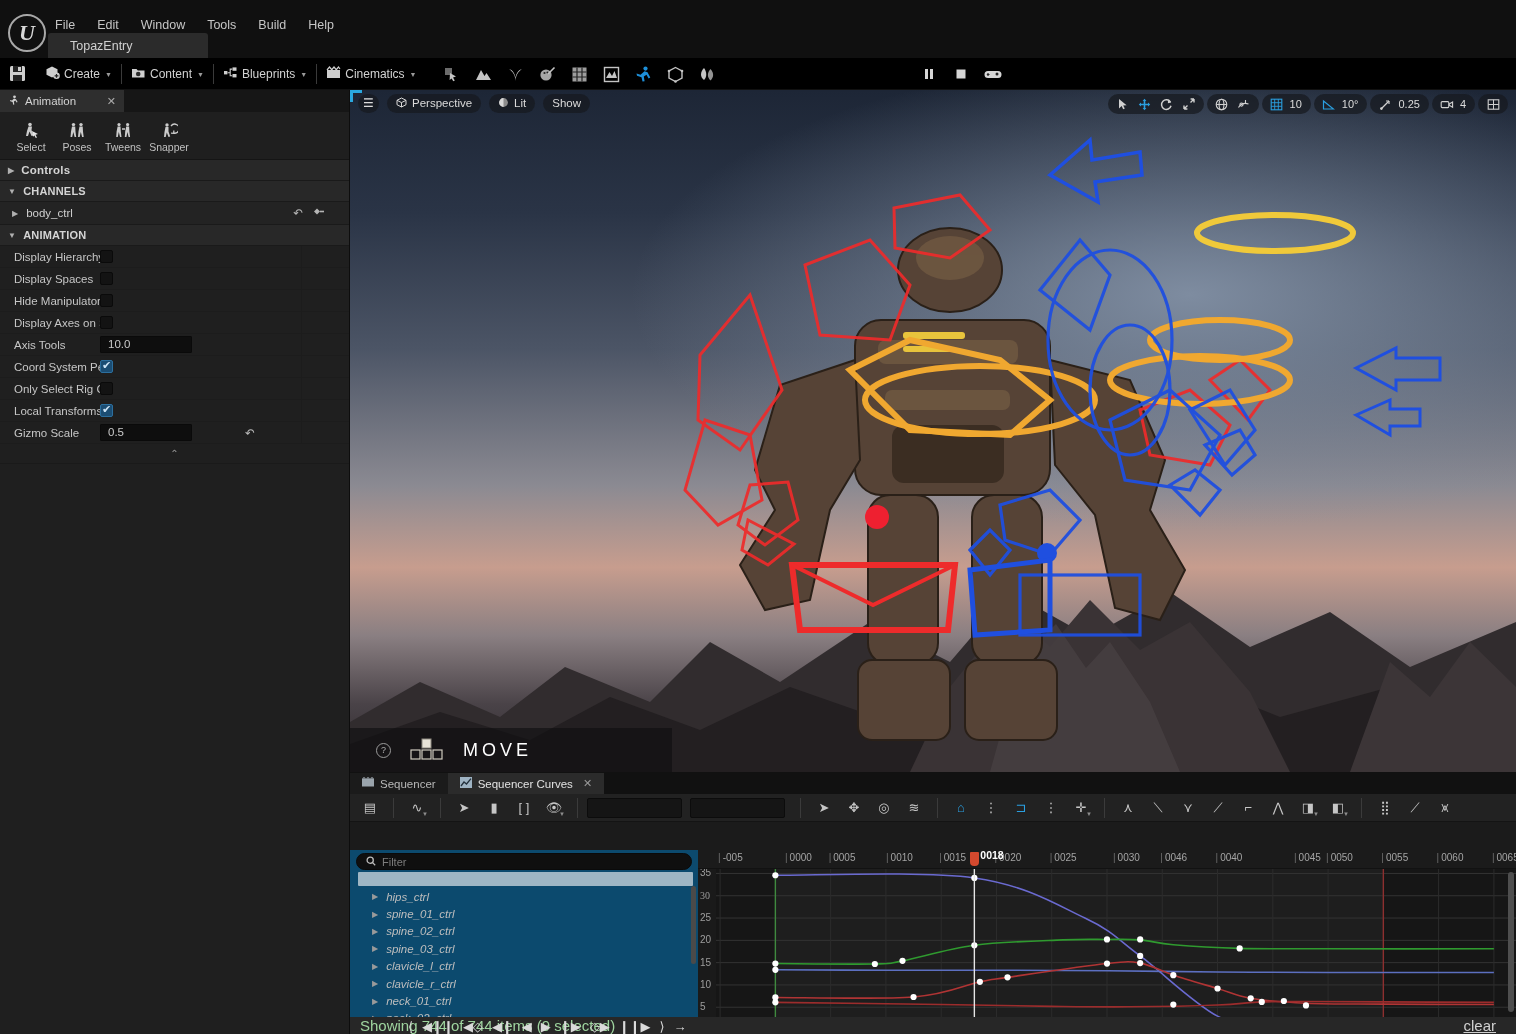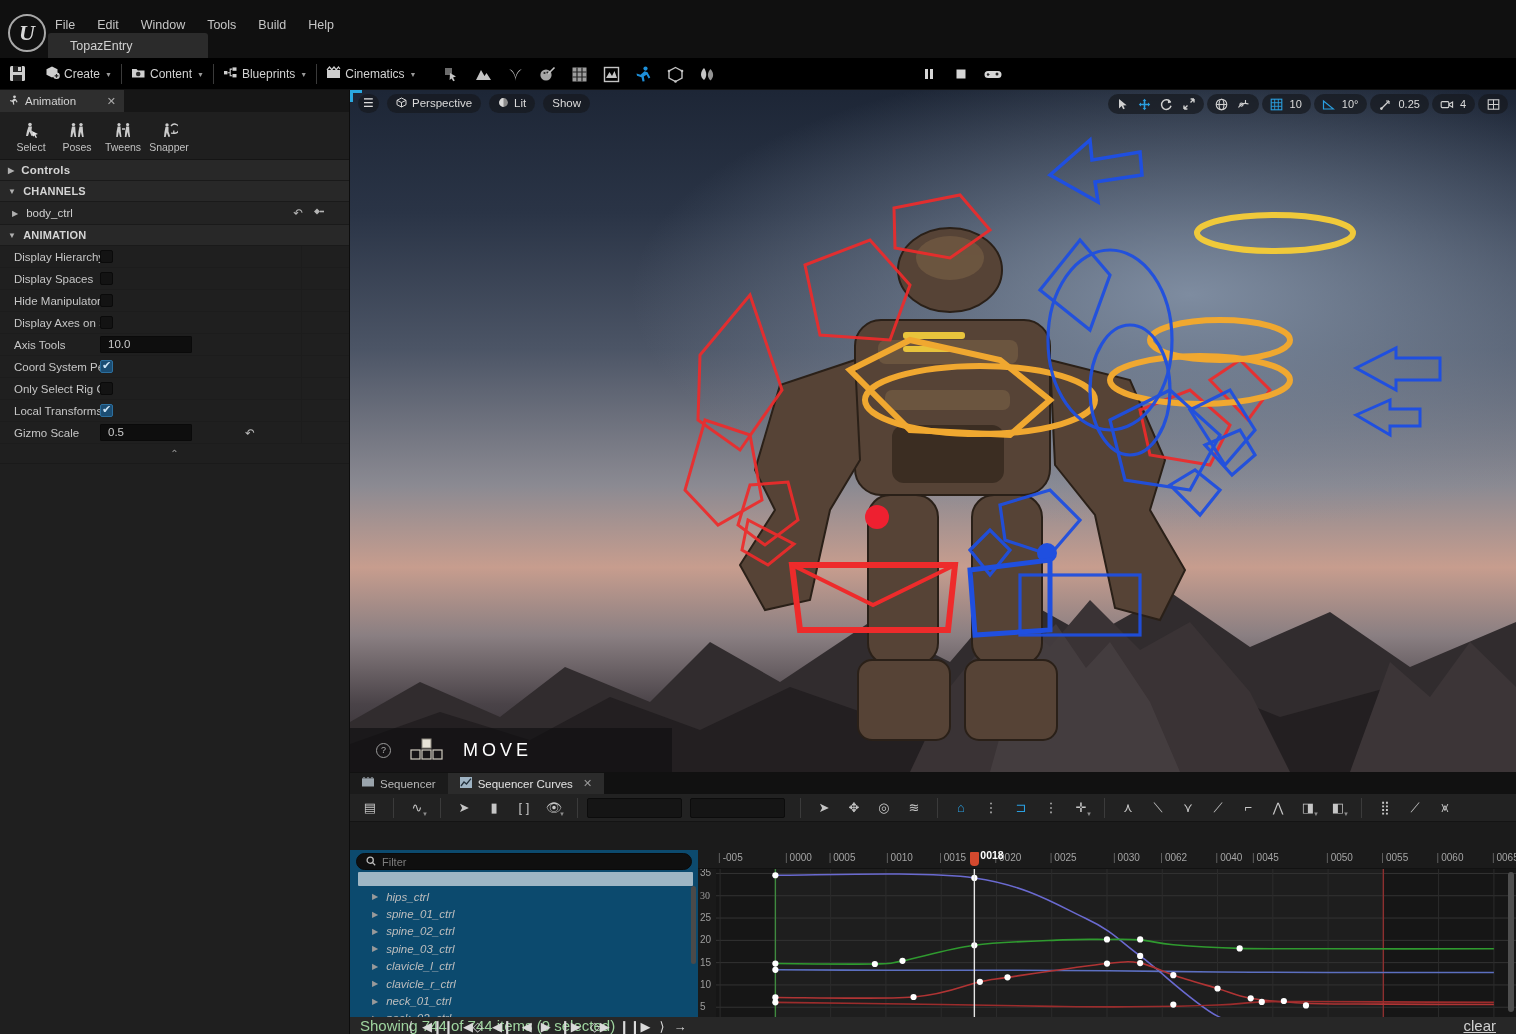--- a/index.html
+++ b/index.html
@@ -986,23 +986,23 @@
       <div class="graph-pane">
         <div class="ruler" id="ruler">
             <div class="tick" style="left: 20.1081px; text-align: right;">-005</div>
             <div class="tick" style="left: 87px;">0000</div>
             <div class="tick" style="left: 130.649px;">0005</div>
             <div class="tick" style="left: 188px;">0010</div>
             <div class="tick" style="left: 241.189px;">0015</div>
             <div class="tick" style="left: 296.459px;">0020</div>
             <div class="tick" style="left: 351.73px;">0025</div>
             <div class="tick" style="left: 407px; margin-left: 8px;">0030</div>
-            <div class="tick" style="left: 462.27px;">0062</div>
+            <div class="tick" style="left: 462.27px;">0046</div>
             <div class="tick" style="left: 517.541px;">0040</div>
-            <div class="tick" style="left: 554px;">0045</div>
+            <div class="tick" style="left: 596px;">0045</div>
             <div class="tick" style="left: 628.081px;">0050</div>
             <div class="tick" style="left: 683.351px;">0055</div>
             <div class="tick" style="left: 738.622px;">0060</div>
             <div class="tick" style="left: 793.892px;">0065</div>
             <div class="playhead-marker" style="left: 272.351px;"></div>
             <div class="playhead-lbl" style="left: 282.351px;">0018</div>
           </div>
         <div class="plot">
           <svg id="plotsvg" width="818" height="165" viewBox="0 0 818 165">
               <rect x="0" y="0" width="77.37837837837839" height="165" fill="#161616"></rect>

